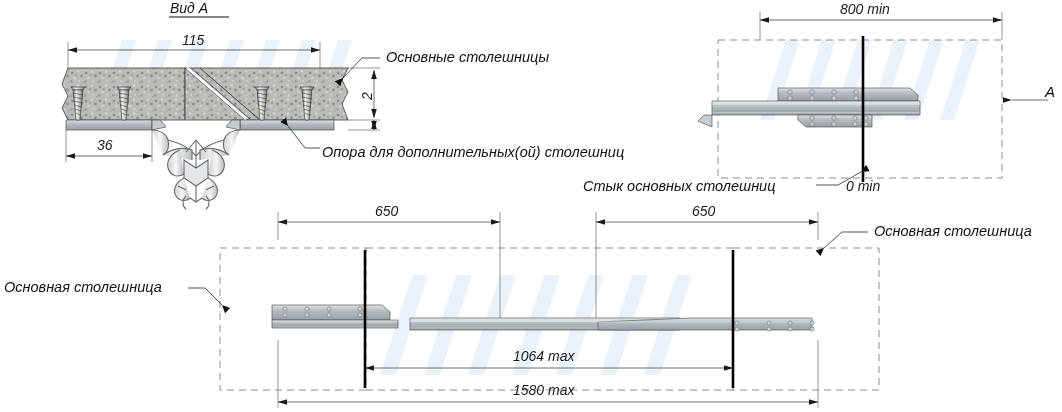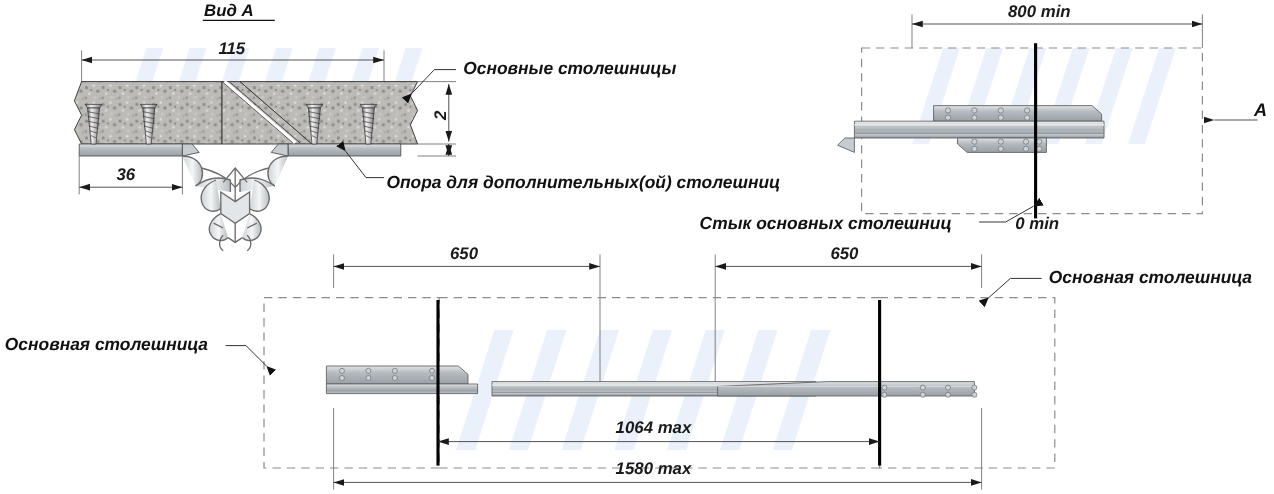--- a/index.html
+++ b/index.html
@@ -10,21 +10,20 @@
   }
   body {
     font-family: "Liberation Sans", sans-serif;
   }
   #sheet {
     position: relative;
     width: 1062px;
     height: 412px;
     background: #ffffff;
     overflow: hidden;
-    font-weight: bold;
   }
   #sheet svg {
     position: absolute;
     left: 0;
     top: 0;
   }
   .dimtext {
     font-family: "Liberation Sans", sans-serif;
     font-style: italic;
     font-size: 14px;

